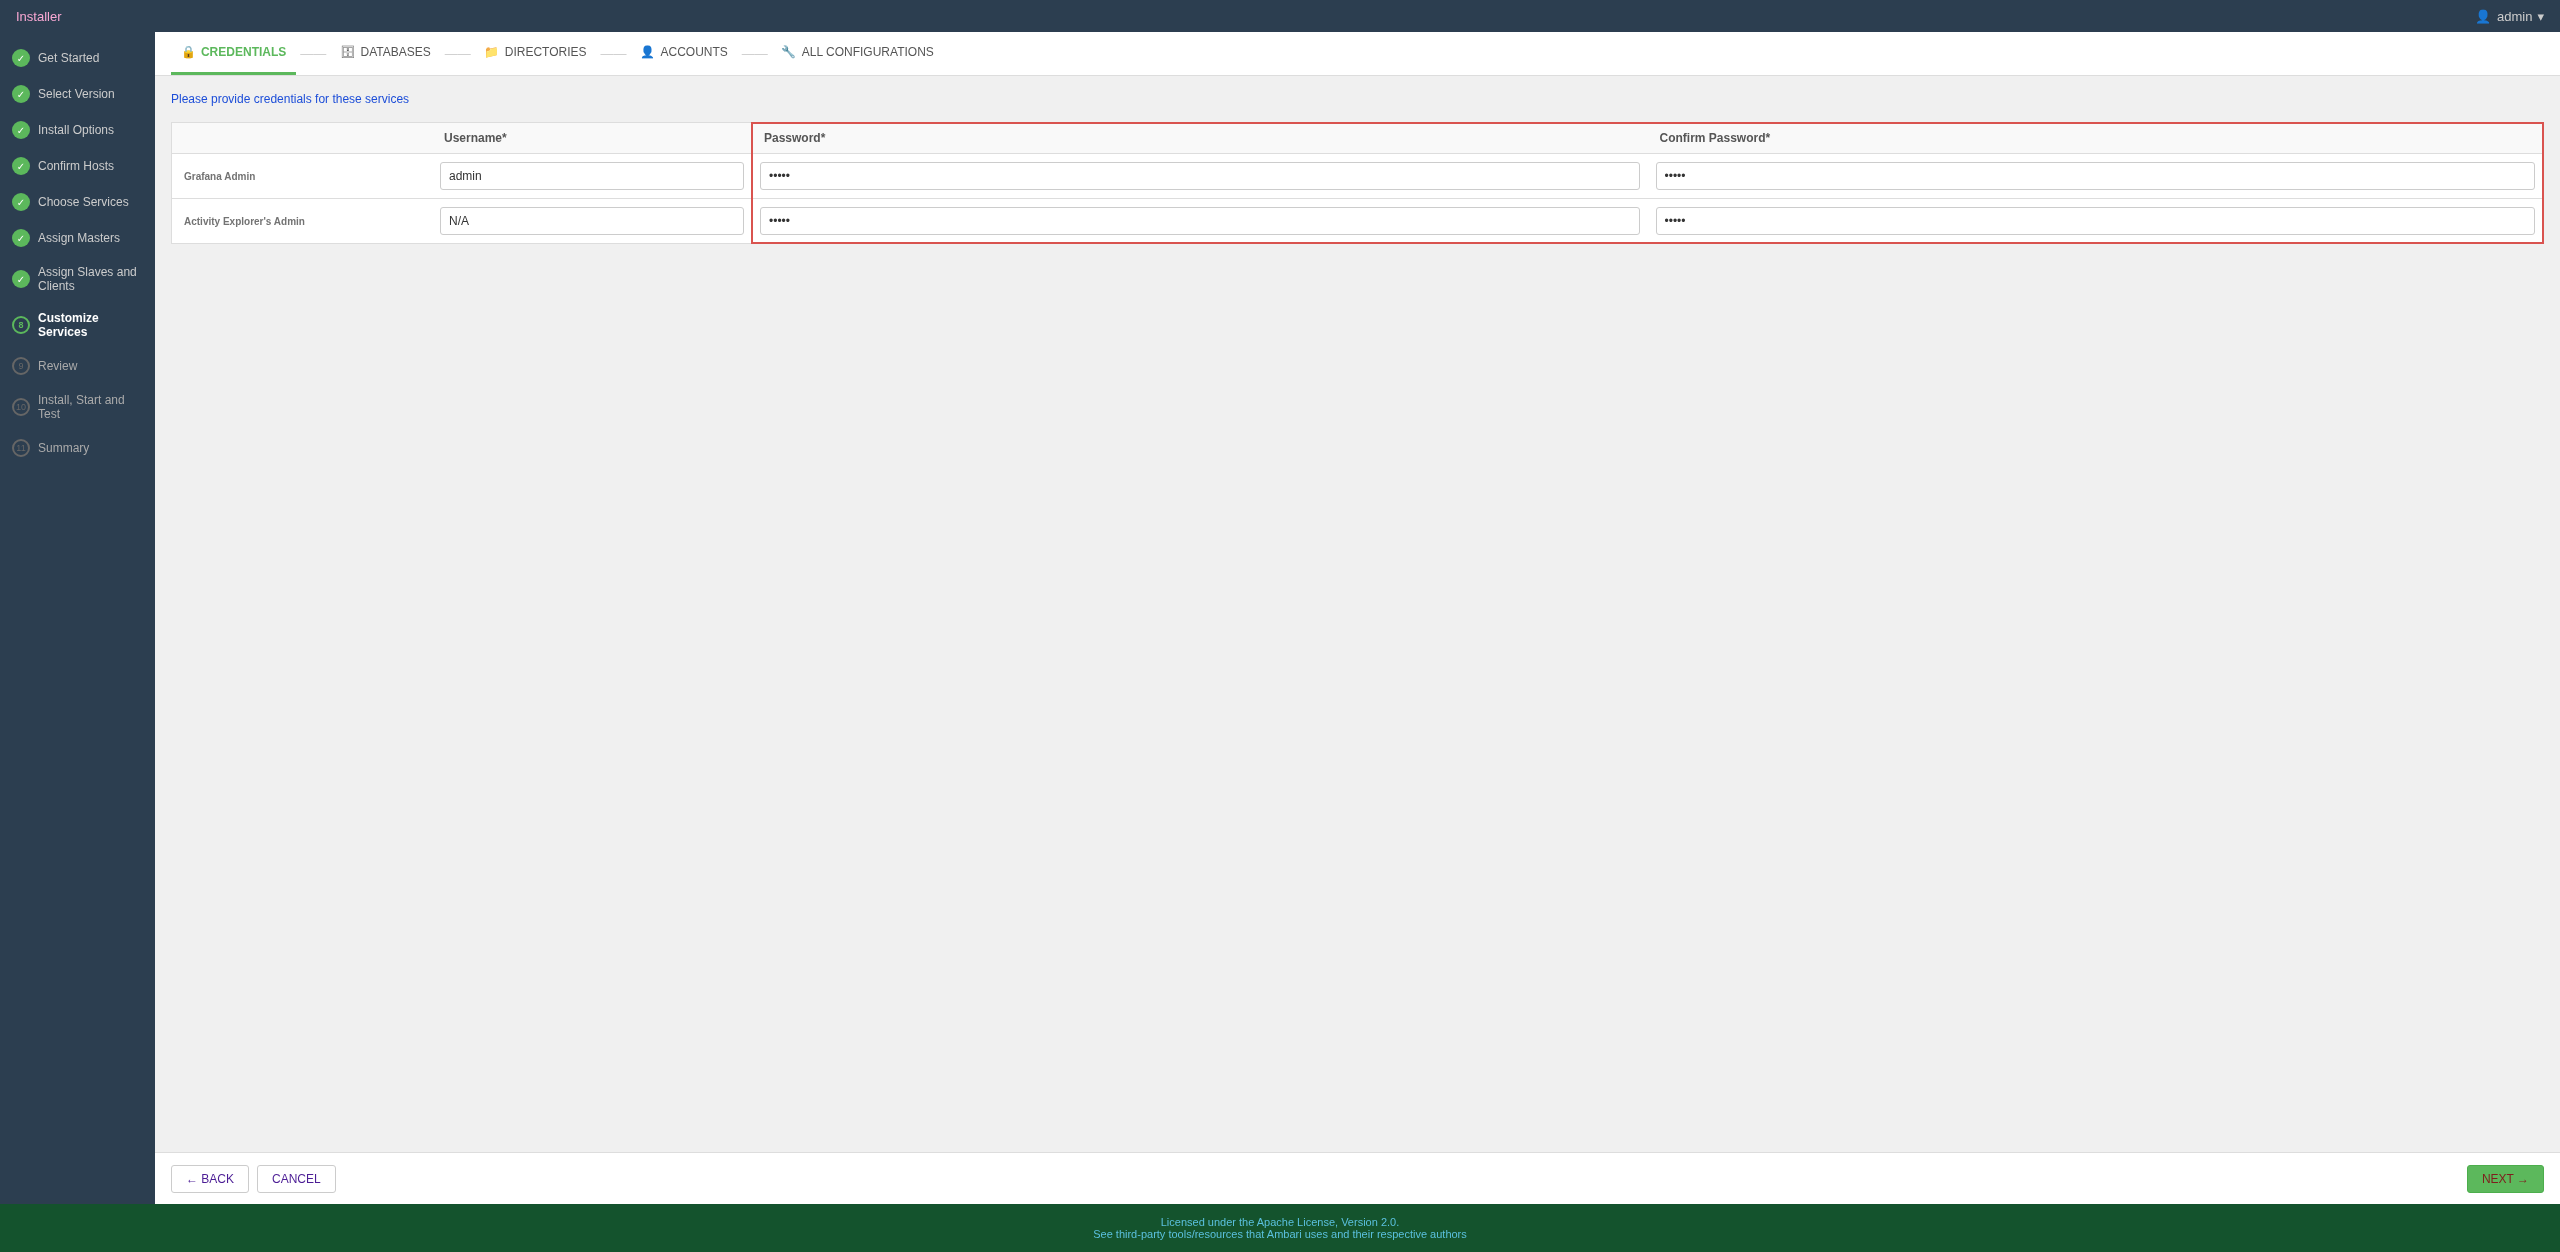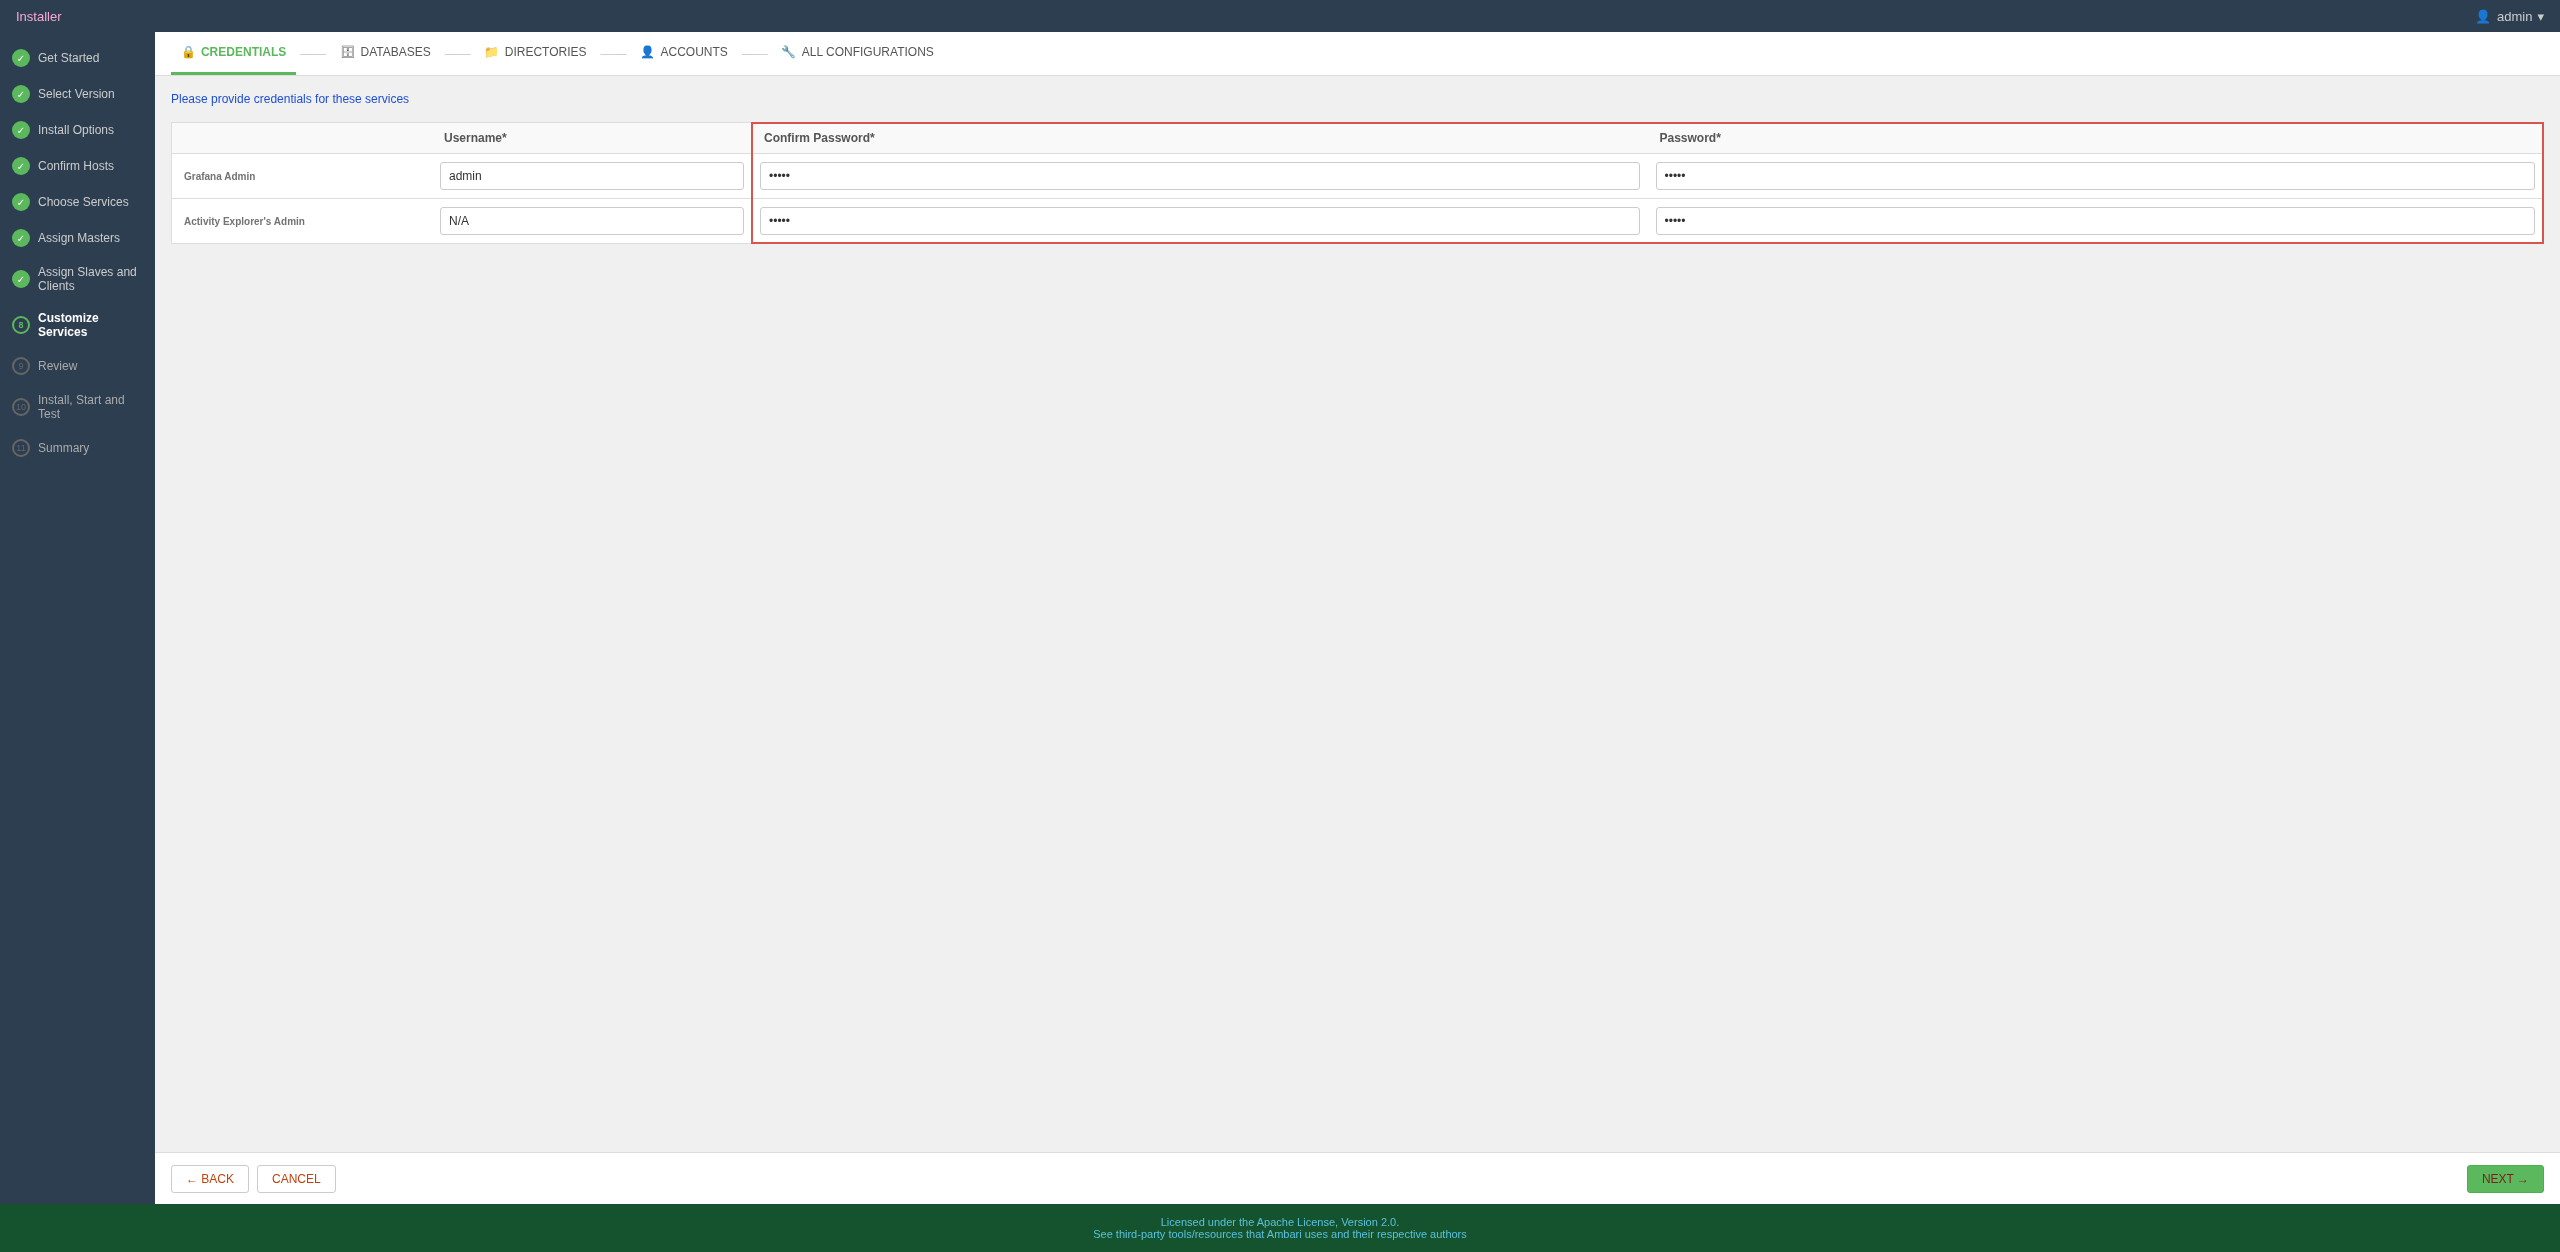--- a/index.html
+++ b/index.html
@@ -203,21 +203,21 @@
       display: flex;
       gap: 8px;
     }
     .btn {
       padding: 6px 14px;
       font-size: 12px;
       border-radius: 3px;
       cursor: pointer;
       border: 1px solid #ccc;
       background: #fff;
-      color: #c2410c;
+      color: #4c1d95;
       display: flex;
       align-items: center;
       gap: 4px;
     }
     .btn-back {
       border-color: #ccc;
     }
     .btn-cancel {
       border-color: #ccc;
     }
@@ -330,22 +330,22 @@
       </div>
 
     <div class="form-container" style="position: relative;">
       <div class="form-desc">Please provide credentials for these services</div>
 
       <div style="position: relative; display: inline-block; width: 100%;"><div class="credentials-table" style="border: 1px solid rgb(221, 221, 221);">
 
         <div class="credentials-header">
           <div class="cred-col-header"></div>
           <div class="cred-col-header">Username*</div>
+          <div class="cred-col-header">Password*</div>
           <div class="cred-col-header">Confirm Password*</div>
-          <div class="cred-col-header">Password*</div>
         </div>
 
         <div id="cred-rows-container">
               <div class="credentials-row">
                 <div class="cred-service-name">Grafana Admin</div>
                 <div class="cred-input-cell"><input type="text" class="cred-input" value="admin" style=""></div>
                 <div class="cred-input-cell"><input type="password" class="cred-input" value="12345" style=""></div>
                 <div class="cred-input-cell"><input type="password" class="cred-input" value="12345" style=""></div>
               </div>
               <div class="credentials-row">

